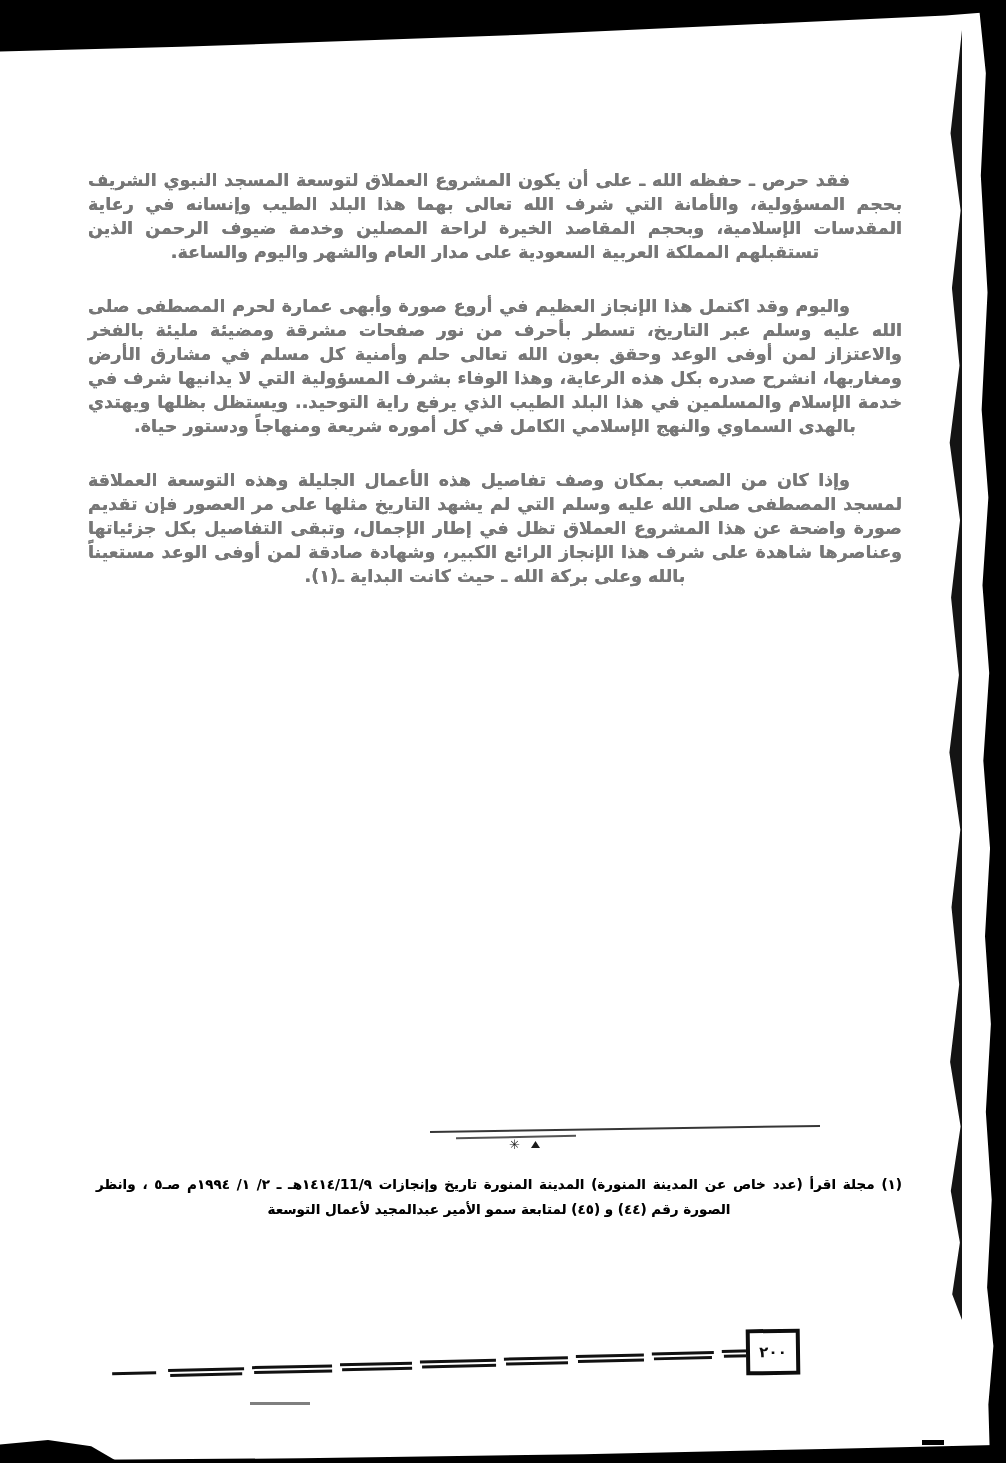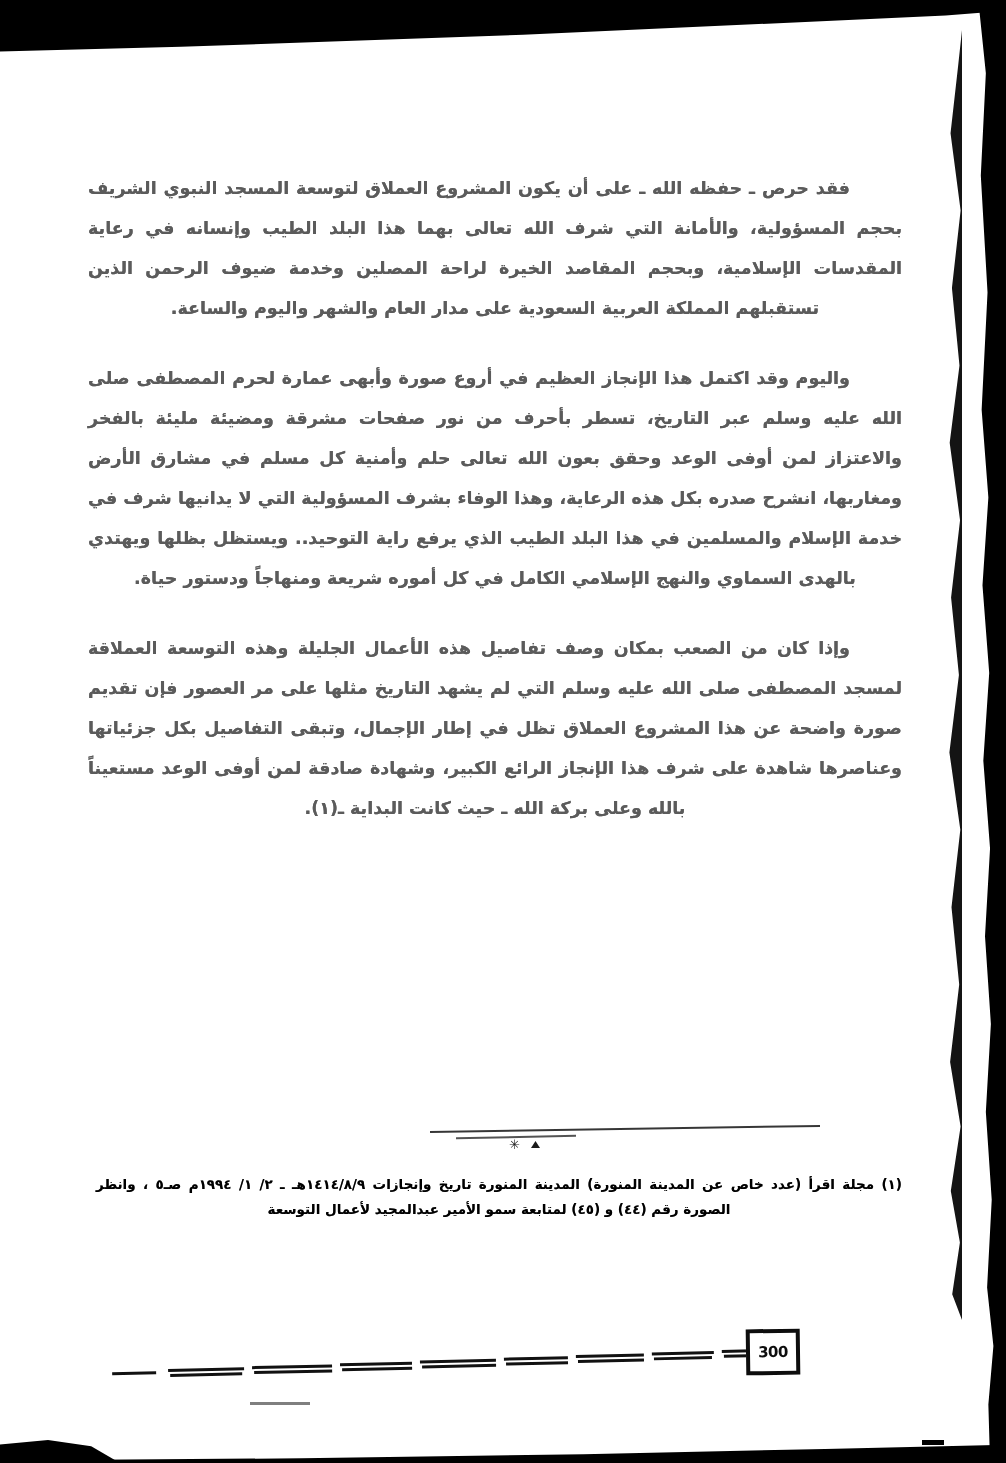--- a/index.html
+++ b/index.html
@@ -95,22 +95,22 @@
     position: absolute;
     top: 168px;
     right: 104px;
     left: 88px;
     text-align: justify;
     direction: rtl;
   }
 
   .para {
     font-size: 17.5px;
-    line-height: 40px;
-    color: #ef4444;
+    line-height: 24px;
+    color: #3b82f6;
     margin: 0 0 30px 0;
     text-align: justify;
     text-align-last: center;
     font-weight: 700;
     letter-spacing: 0.1px;
     text-indent: 52px;
     
     filter: contrast(1.35) saturate(0);
     text-shadow: 0 0 0.6px rgba(0,0,0,0.55);
   }
@@ -236,21 +236,21 @@
     <p class="para p1">فقد حرص ـ حفظه الله ـ على أن يكون المشروع العملاق لتوسعة المسجد النبوي الشريف بحجم المسؤولية، والأمانة التي شرف الله تعالى بهما هذا البلد الطيب وإنسانه في رعاية المقدسات الإسلامية، وبحجم المقاصد الخيرة لراحة المصلين وخدمة ضيوف الرحمن الذين تستقبلهم المملكة العربية السعودية على مدار العام والشهر واليوم والساعة.</p>
     <p class="para p2">واليوم وقد اكتمل هذا الإنجاز العظيم في أروع صورة وأبهى عمارة لحرم المصطفى صلى الله عليه وسلم عبر التاريخ، تسطر بأحرف من نور صفحات مشرقة ومضيئة مليئة بالفخر والاعتزاز لمن أوفى الوعد وحقق بعون الله تعالى حلم وأمنية كل مسلم في مشارق الأرض ومغاربها، انشرح صدره بكل هذه الرعاية، وهذا الوفاء بشرف المسؤولية التي لا يدانيها شرف في خدمة الإسلام والمسلمين في هذا البلد الطيب الذي يرفع راية التوحيد.. ويستظل بظلها ويهتدي بالهدى السماوي والنهج الإسلامي الكامل في كل أموره شريعة ومنهاجاً ودستور حياة.</p>
     <p class="para p3">وإذا كان من الصعب بمكان وصف تفاصيل هذه الأعمال الجليلة وهذه التوسعة العملاقة لمسجد المصطفى صلى الله عليه وسلم التي لم يشهد التاريخ مثلها على مر العصور فإن تقديم صورة واضحة عن هذا المشروع العملاق تظل في إطار الإجمال، وتبقى التفاصيل بكل جزئياتها وعناصرها شاهدة على شرف هذا الإنجاز الرائع الكبير، وشهادة صادقة لمن أوفى الوعد مستعيناً بالله وعلى بركة الله ـ حيث كانت البداية ـ(١).</p>
   </div>
 
   <div class="footnote-rule"></div>
   <div class="footnote-rule-b"></div>
   <div class="footnote-mark-1"></div>
   <div class="footnote-mark-2">✳</div>
 
-  <div class="footnote">(١)  مجلة اقرأ (عدد خاص عن المدينة المنورة) المدينة المنورة تاريخ وإنجازات ١٤١٤/٨/٩هـ ـ ٢/ ١/ ١٩٩٤م صـ٥ ، وانظر الصورة رقم (٤٤) و (٤٥) لمتابعة سمو الأمير عبدالمجيد لأعمال التوسعة</div>
+  <div class="footnote">(١)  مجلة اقرأ (عدد خاص عن المدينة المنورة) المدينة المنورة تاريخ وإنجازات ١٤١٤/11/٩هـ ـ ٢/ ١/ ١٩٩٤م صـ٥ ، وانظر الصورة رقم (٤٤) و (٤٥) لمتابعة سمو الأمير عبدالمجيد لأعمال التوسعة</div>
 
   <div class="ornament">
     <div class="orn-seg" style="left:0px;   top:10px; width:44px;"></div>
     <div class="orn-seg" style="left:56px;  top:8px;  width:76px;"></div>
     <div class="orn-seg lower" style="left:58px; top:13px; width:72px;"></div>
     <div class="orn-seg" style="left:140px; top:7px;  width:80px;"></div>
     <div class="orn-seg lower" style="left:142px; top:12px; width:78px;"></div>
     <div class="orn-seg" style="left:228px; top:6px;  width:72px;"></div>
     <div class="orn-seg lower" style="left:230px; top:11px; width:70px;"></div>
     <div class="orn-seg" style="left:308px; top:5px;  width:76px;"></div>
@@ -259,16 +259,16 @@
     <div class="orn-seg lower" style="left:394px; top:9px;  width:62px;"></div>
     <div class="orn-seg" style="left:464px; top:3px;  width:68px;"></div>
     <div class="orn-seg lower" style="left:466px; top:8px;  width:66px;"></div>
     <div class="orn-seg" style="left:540px; top:2px;  width:62px;"></div>
     <div class="orn-seg lower" style="left:542px; top:7px;  width:58px;"></div>
     <div class="orn-seg" style="left:610px; top:1px;  width:40px;"></div>
     <div class="orn-seg lower" style="left:612px; top:6px;  width:38px;"></div>
   </div>
 
   <div class="folio">
-    <span class="folio-num">300</span>
+    <span class="folio-num">٢٠٠</span>
   </div>
 
 </div>
 
 </body></html>

